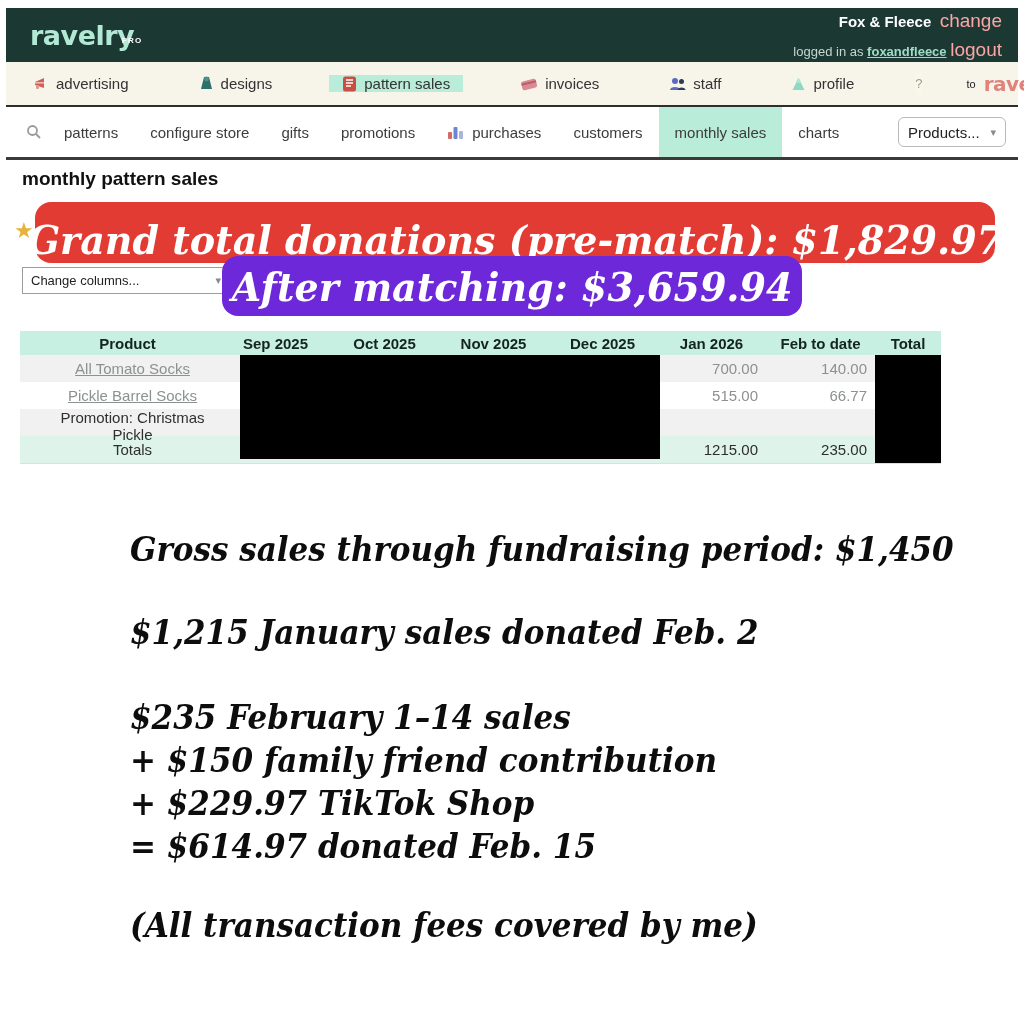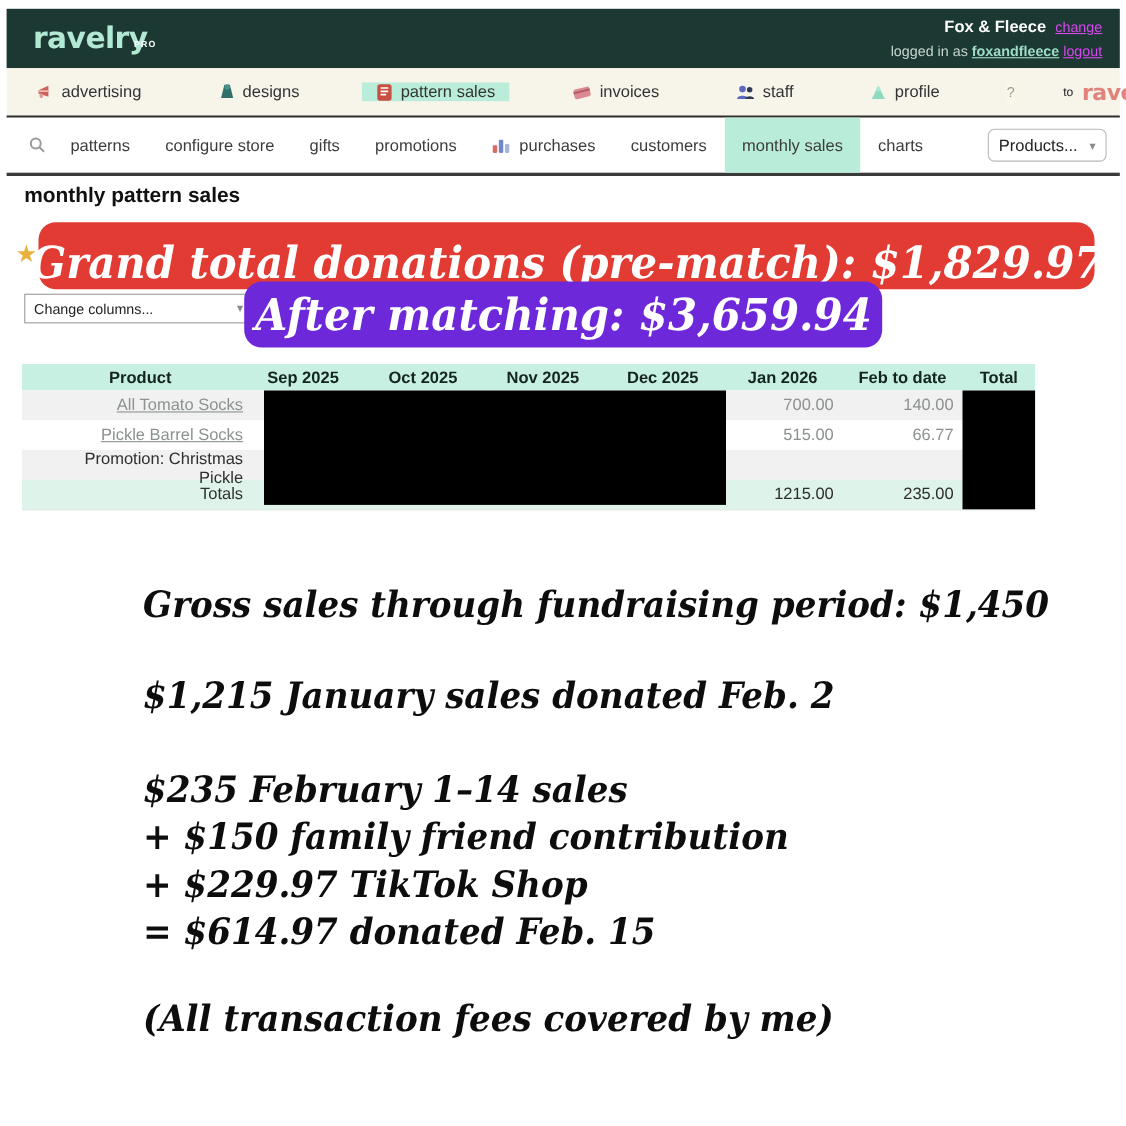--- a/index.html
+++ b/index.html
@@ -11,21 +11,21 @@
   .topbar { height:54px; background:#1c3833; display:flex; align-items:center;
             justify-content:space-between; padding:0 16px 0 24px; }
   .logo-wrap { position:relative; display:inline-block; }
   .logo-text { font-family:"DejaVu Sans", sans-serif; font-weight:800; font-size:27px;
                color:#b2e9d5; letter-spacing:-0.5px; }
   .logo-badge { position:absolute; top:-4px; right:-8px; font-size:8px; font-weight:700;
                 color:#ffffff; letter-spacing:1px;margin-top:20px; }
   .acct { text-align:right; line-height:1.55; }
   .acct-line1 { font-size:15px; }
   .acct-name { color:#ffffff; font-weight:700; }
-  .mint-link { color:#d946ef; text-decoration:underline; font-size:13px; }
+  .mint-link { color:#fca5a5; font-size:19px; }
   .acct-line2 { font-size:13px; color:#c5d6d0; }
   .acct-user { color:#9fdcc8; font-weight:700; text-decoration:underline; }
 
   
   .mainnav { height:45px; background:#f7f4ea; border-bottom:2px solid #2e2e2e;
              display:flex; align-items:center; padding:0 14px; font-size:15px; color:#333;gap:44px; }
   .mn-item { display:flex; align-items:center; gap:7px; padding:0 13px; white-space:nowrap; }
   .mn-item.active { background:#b9edd9; }
   .help-badge { align-self:center; width:22px; height:22px; border-radius:6px; background:#faf7ea;
                 color:#9a9a90; font-size:13px; display:flex; align-items:center;
@@ -69,21 +69,21 @@
                  padding:0 8px; font-size:13px; color:#222; }
 
   
   .tbl { position:absolute; left:14px; top:171px; width:921px; z-index:2;
          border-bottom:1px solid #d9e2dd; font-size:15px; }
   .trow { display:grid; grid-template-columns:201px 109px 109px 109px 109px 109px 109px 66px;
           height:27px; align-items:center; }
   .trow.thead { height:24px; background:#c7f0e2; font-weight:700; color:#14241f; }
   .trow.stripe { background:#f1f1f1; }
   .trow.totals { background:#def4ea; }
-  .c-prod { padding-left:24px; text-align:right; }
+  .c-prod { padding-left:24px; text-align:center; }
   .thead .c-prod { text-align:center; padding-left:14px; }
   .c-mid { text-align:center; }
   .c-num { text-align:right; padding-right:8px; color:#8c918f; }
   .totals .c-num { color:#2d2d2d; }
   .prod-link { color:#8b9290; text-decoration:underline; }
   .prod-plain { color:#2f2f2f; }
 
   .redact { position:absolute; background:#000; z-index:3; }
   .redact-1 { left:234px; top:195px; width:420px; height:104px; }
   .redact-2 { left:869px; top:195px; width:66px; height:108px; }

